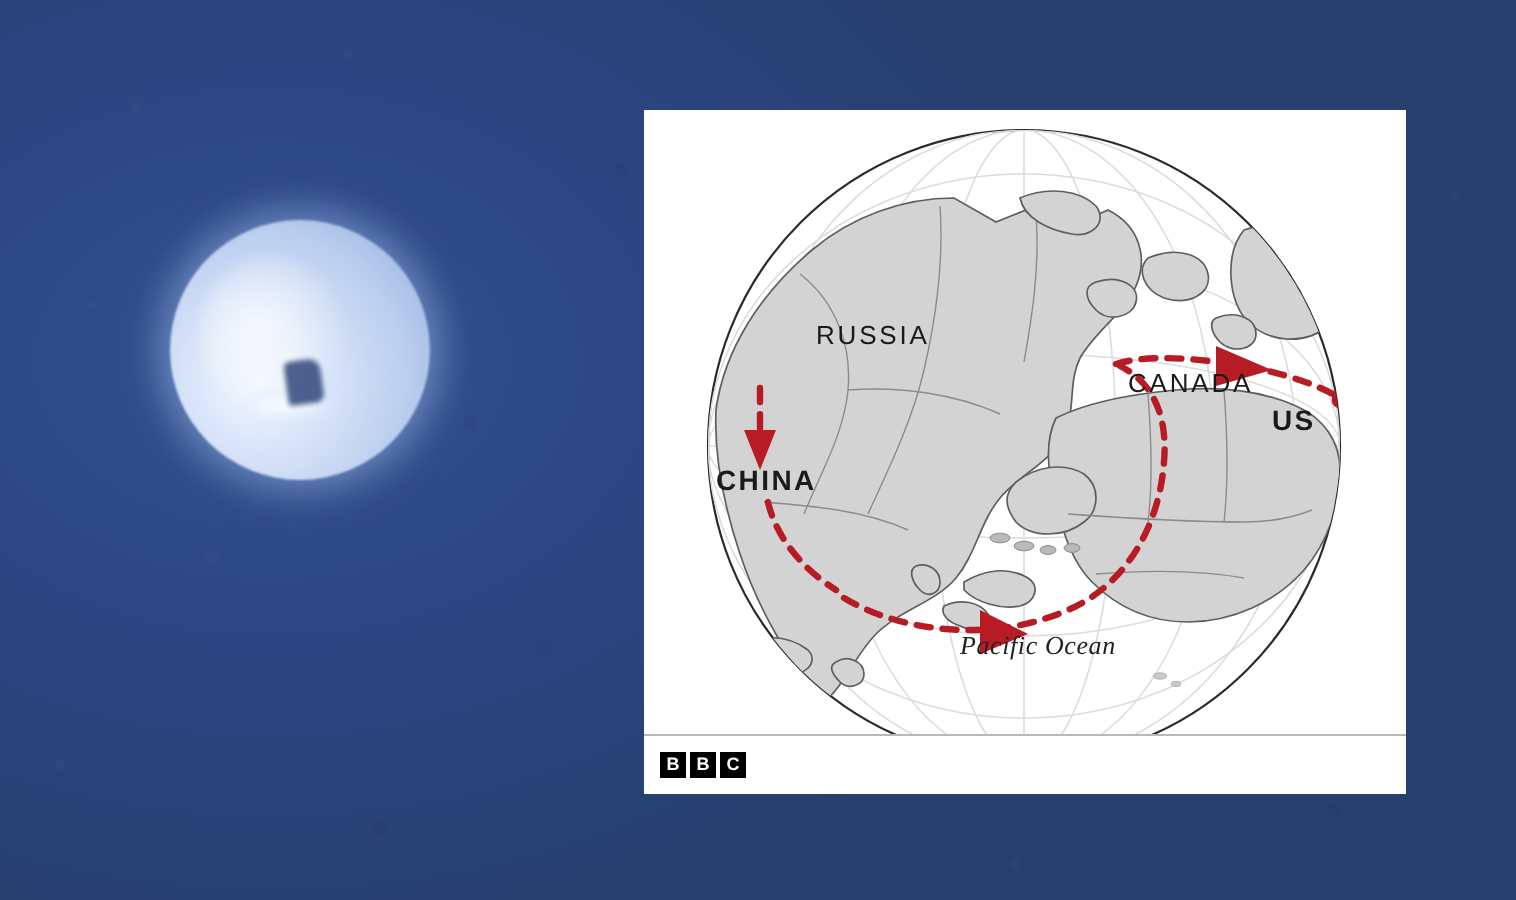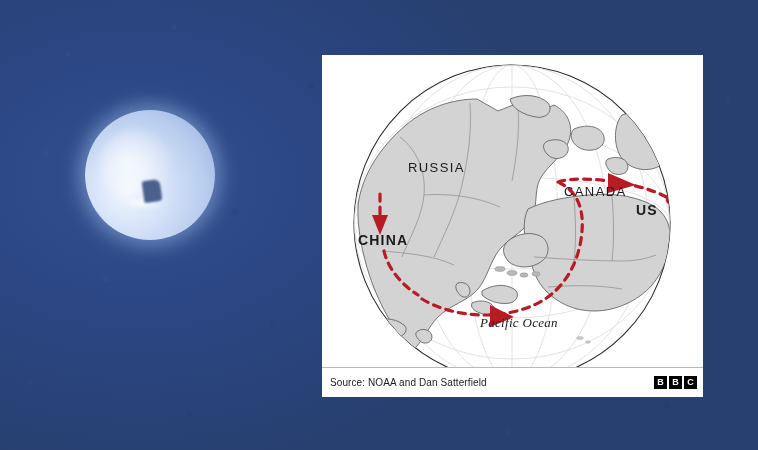--- a/index.html
+++ b/index.html
@@ -287,21 +287,20 @@
 
         <text class="lbl-country lbl-regular" x="86" y="117">RUSSIA</text>
         <text class="lbl-country lbl-bold" x="36" y="190">CHINA</text>
         <text class="lbl-country lbl-regular" x="242" y="141">CANADA</text>
         <text class="lbl-country lbl-bold" x="314" y="160">US</text>
         <text class="lbl-ocean" x="158" y="272">Pacific Ocean</text>
       </svg>
     </div>
 
     <div class="map-footer">
-      <div class="source-text">Source: NOAA and Dan Satterfield</div>
       <div class="bbc-logo">
         <span>B</span>
         <span>B</span>
         <span>C</span>
       </div>
     </div>
 
   </div>
 </div>
 

